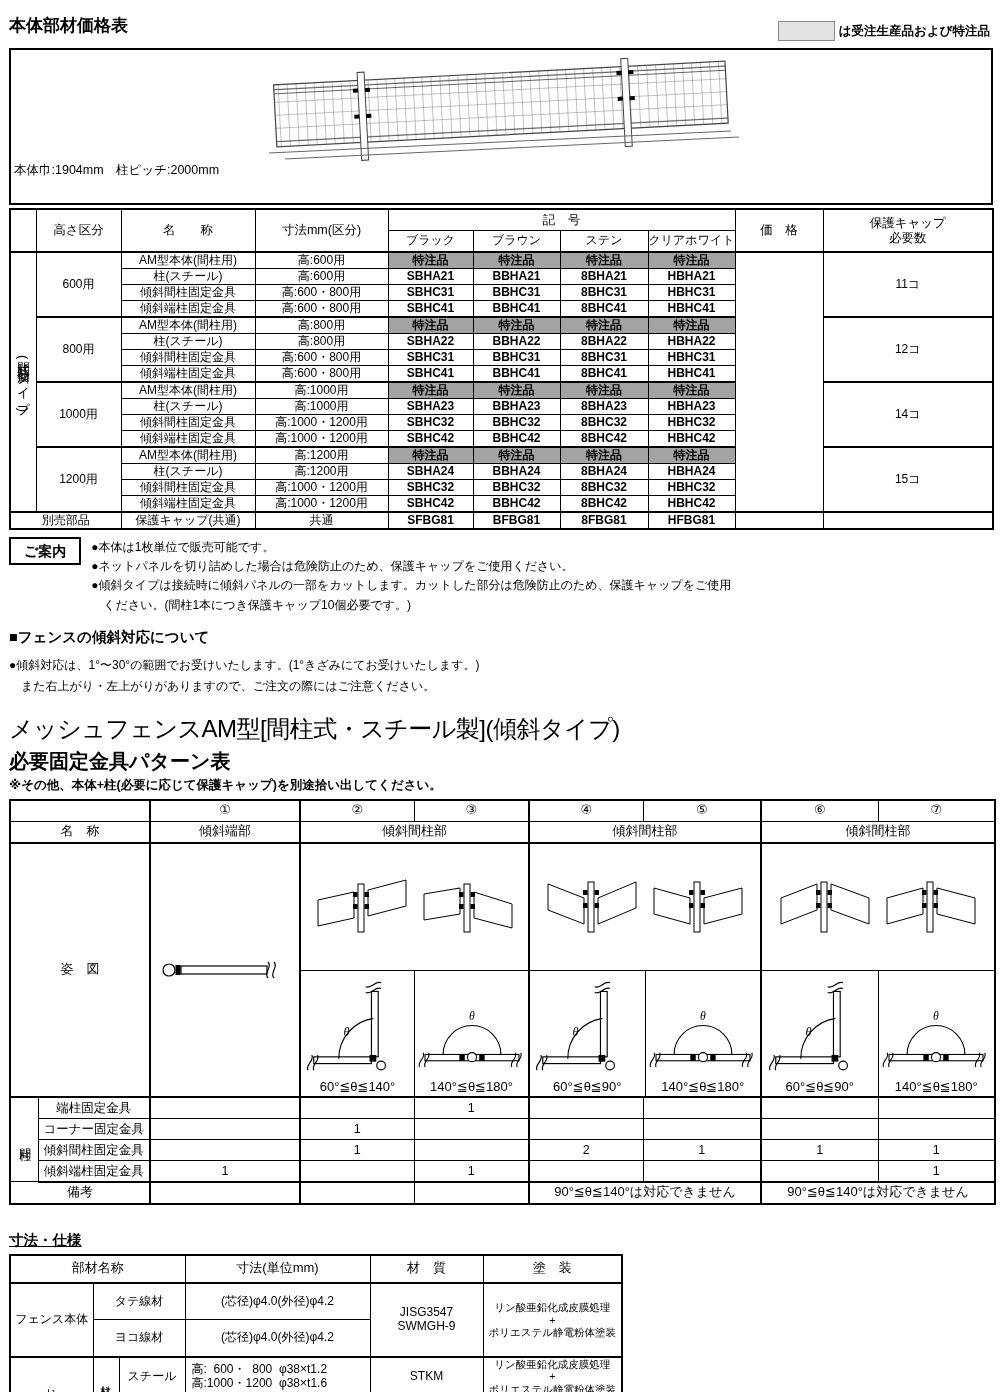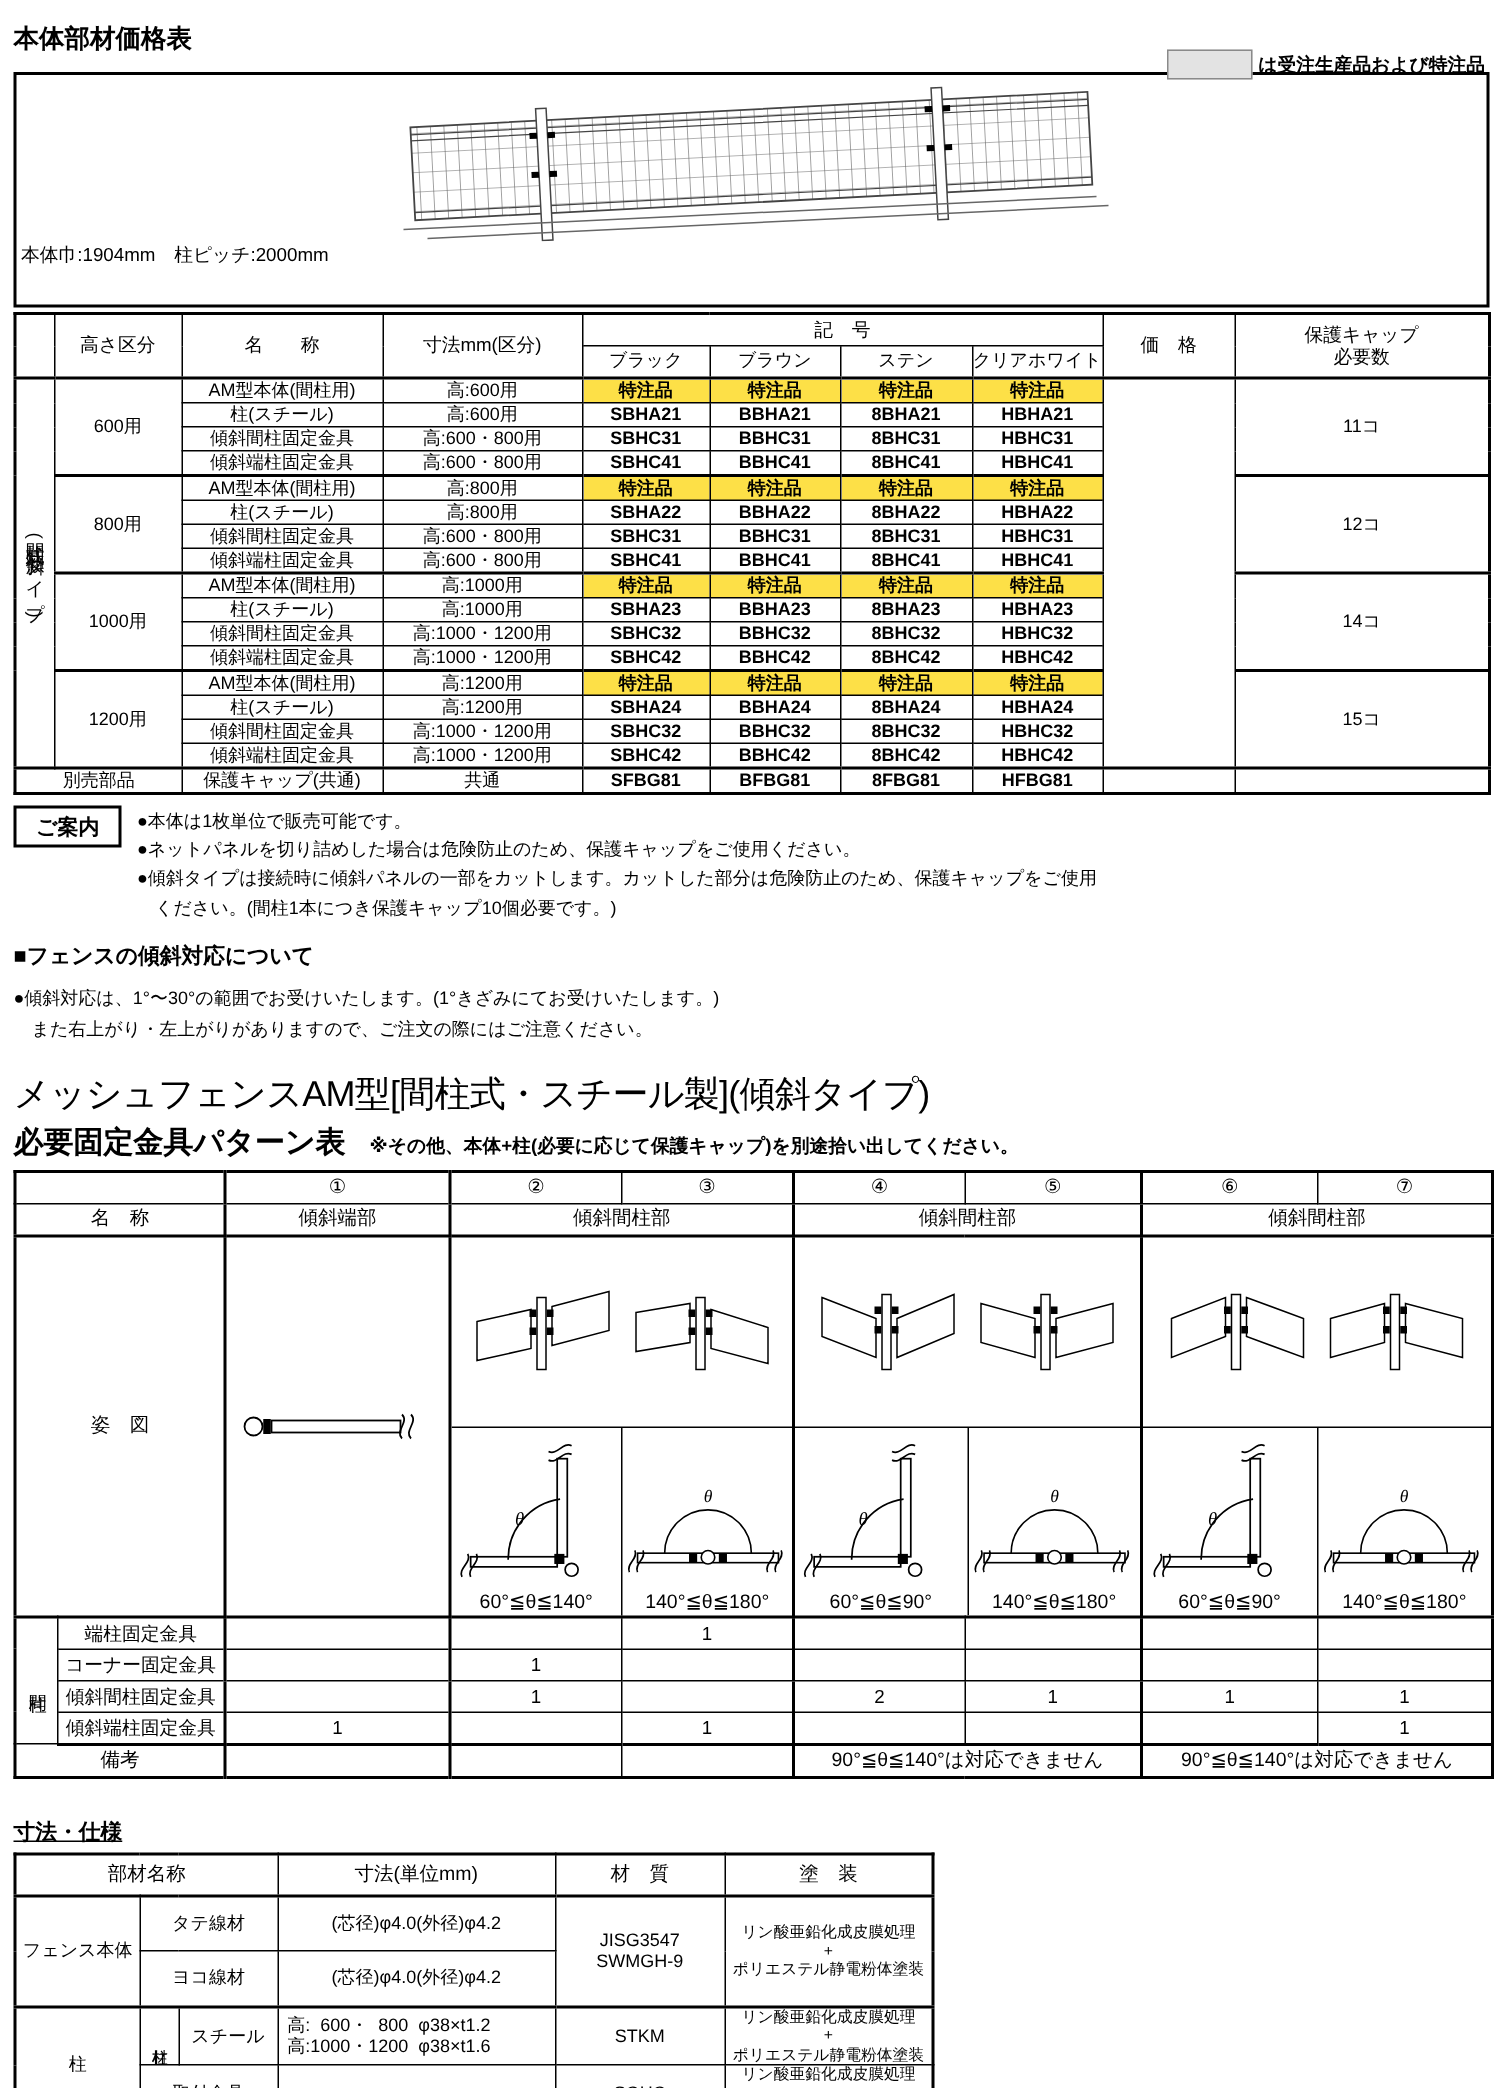--- a/index.html
+++ b/index.html
@@ -1,50 +1,50 @@
 <!DOCTYPE html>
 <html><head>
 <meta charset="utf-8">
 <style>
   html,body{margin:0;padding:0;background:#fff;color:#000;}
   body{width:1000px;height:1392px;font-family:"Liberation Sans","DejaVu Sans",sans-serif;overflow:hidden;}
   .page{width:1000px;box-sizing:border-box;padding:0 7px 0 9px;}
   
   .topbar{margin-top:14px;height:26px;position:relative;}
   .main-title{font-size:17px;font-weight:bold;margin:0;display:inline-block;}
-  .legend{position:absolute;right:3px;top:19px;display:flex;align-items:center;gap:4px;}
+  .legend{position:absolute;right:3px;top:7px;display:flex;align-items:center;gap:4px;}
   .swatch{width:55px;height:18px;background:#e3e3e3;border:1px solid #8a8a8a;display:inline-block;}
   .legend-text{font-size:12.5px;font-weight:bold;}
   
   .am-box{margin-top:8px;border:2px solid #000;height:153px;}
   .am-title{border-bottom:2px solid #000;height:21px;text-align:center;font-weight:bold;font-size:15px;line-height:21px;}
   .am-illo{height:112px;display:flex;align-items:center;justify-content:center;}
   .am-note{font-size:12.5px;padding:0 0 2px 3px;}
   
   table{border-collapse:collapse;table-layout:fixed;}
   td{border:1px solid #000;text-align:center;vertical-align:middle;padding:0;font-size:12px;line-height:1.15;overflow:hidden;}
-  .gray{background:#fde047;}
+  .gray{background:#a3a3a3;}
   .pre{white-space:pre-line;}
   .vtext{writing-mode:vertical-rl;letter-spacing:1px;}
   
   .pt{width:983px;border:2px solid #000;margin-top:3px;}
   .pt td{height:15px;}
   .pt tr.hrow td{height:20px;}
   .pt tr.gsep td{border-top:2px solid #000;}
   .pt td.hdr{font-size:12.5px;}
   .pt td.side{font-size:12.5px;}
   .pt td.code{font-weight:bold;}
   
   .guide{margin-top:7px;display:flex;gap:10px;}
   .guide-label{border:2px solid #000;font-weight:bold;font-size:14px;padding:3px 13px;height:18px;line-height:18px;flex:0 0 auto;align-self:flex-start;}
   .guide-notes{font-size:12px;line-height:1.6;padding-top:1px;}
   .slope-h{margin-top:13px;font-size:14.5px;font-weight:bold;}
   .slope-notes{margin-top:8px;font-size:12px;line-height:1.75;}
   .big-h{margin-top:16px;font-size:24px;font-weight:normal;letter-spacing:-0.5px;}
-  .sub-line{margin-top:3px;display:flex;align-items:baseline;gap:16px;}
+  .sub-line{margin-top:3px;display:flex;align-items:baseline;gap:2px;flex-direction:column;}
   .sub-h{font-size:20px;font-weight:bold;}
   .sub-note{font-size:12.5px;font-weight:bold;}
   
   .kt{width:985px;border:2px solid #000;margin-top:5px;}
   .kt td{height:20px;font-size:13px;}
   .kt td.vr{border-right:2px solid #000;}
   .kt tr.names td{border-bottom:2px solid #000;}
   .kt td.figcell{height:252px;padding:0;vertical-align:top;border-bottom:2px solid #000;}
   .kt tr.lastrow td{border-bottom:2px solid #000;}
   .fig-group{height:100%;display:flex;flex-direction:column;}

